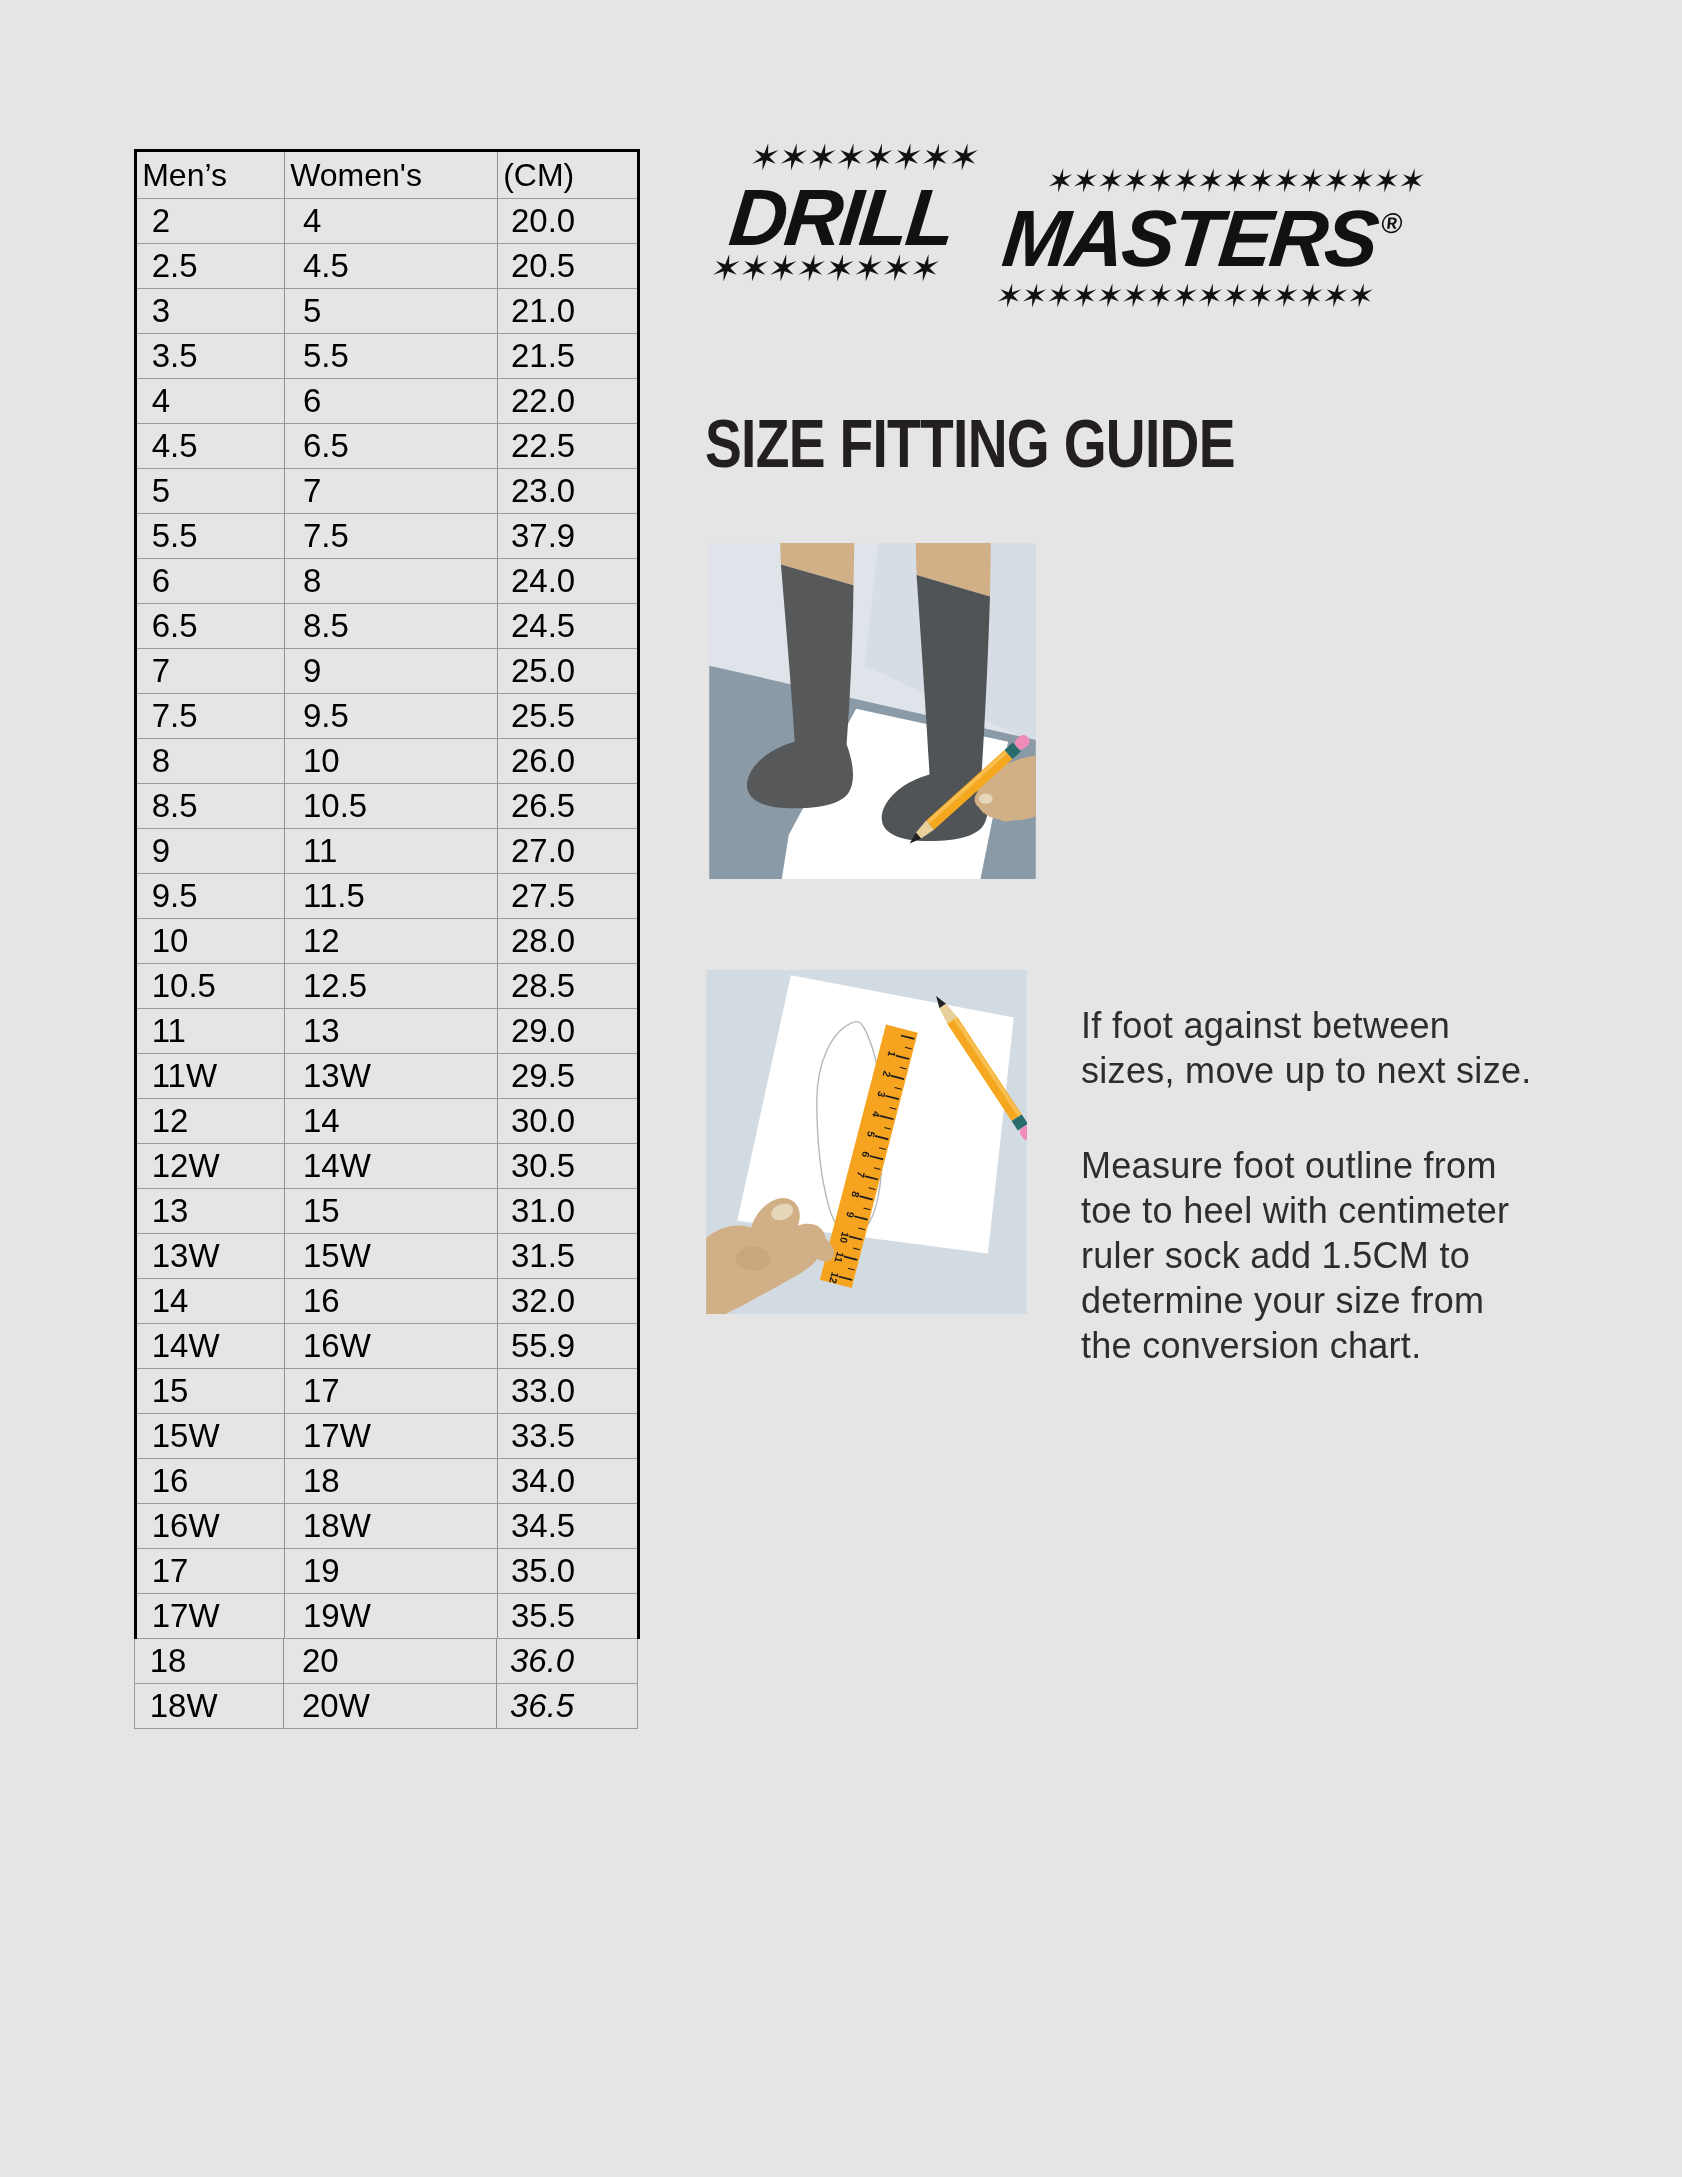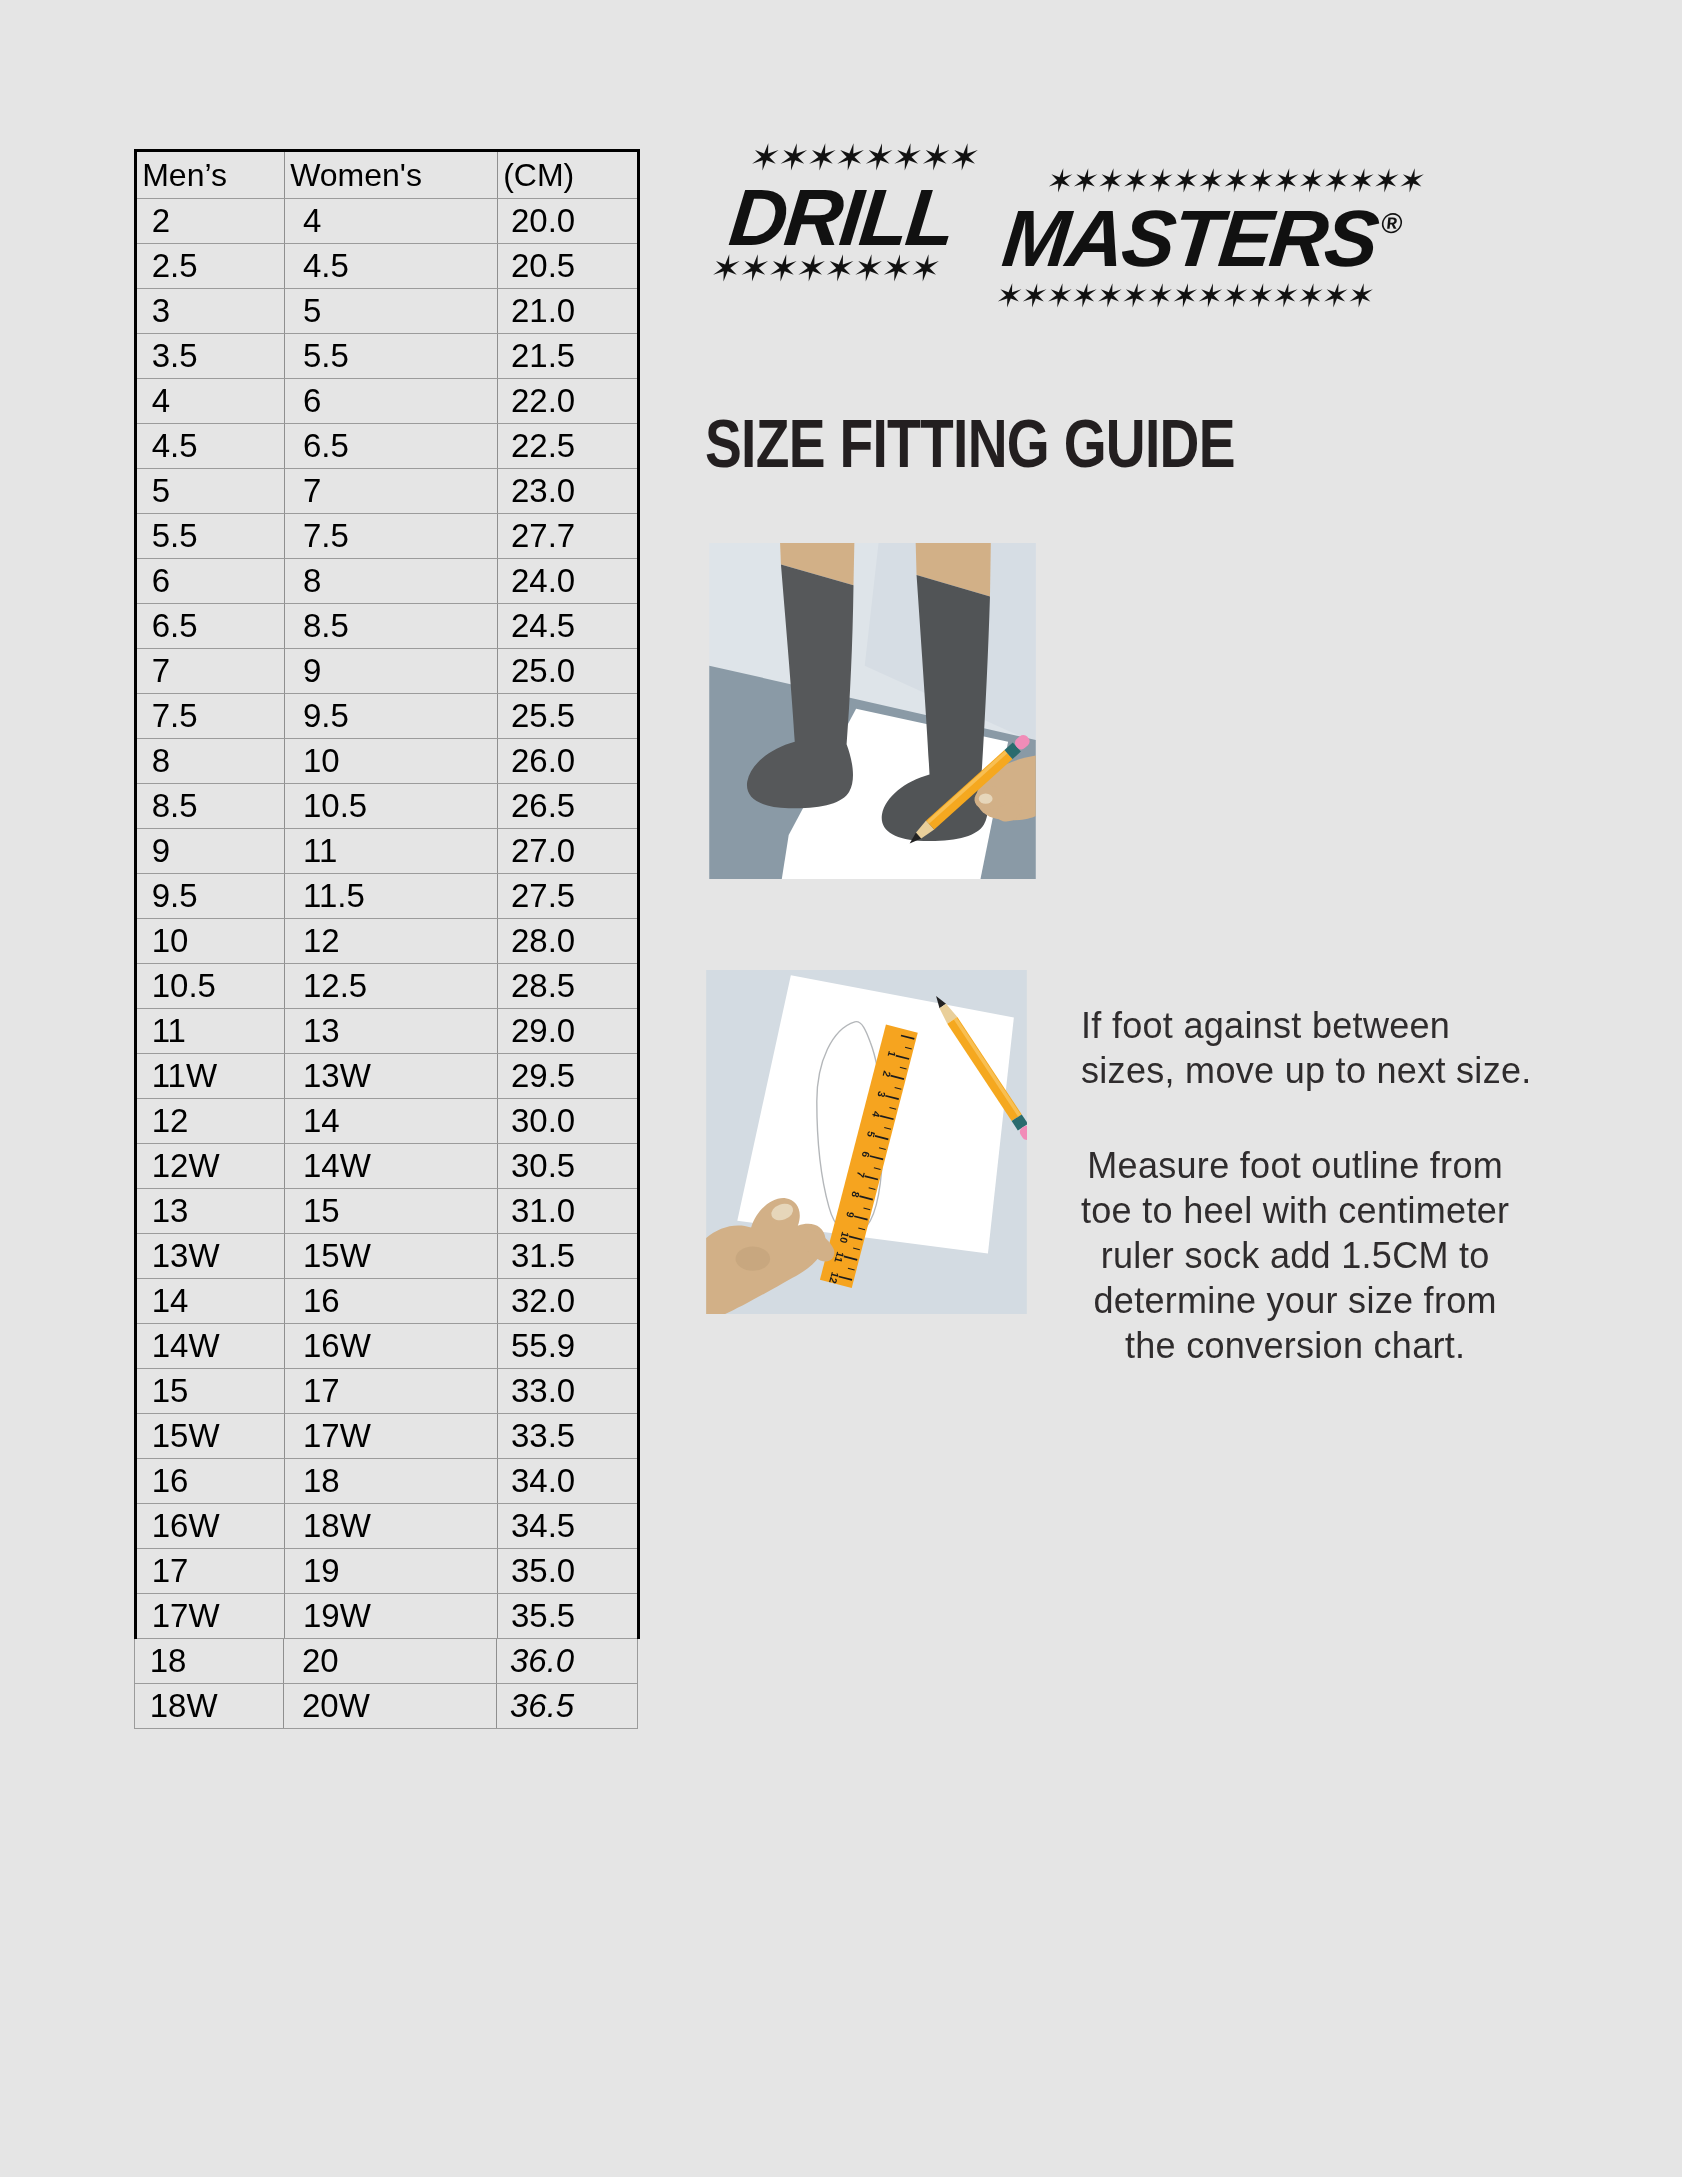--- a/index.html
+++ b/index.html
@@ -53,21 +53,21 @@
   .leadA{fill:var(--lead);} .ferr{fill:var(--ferrule);} .eras{fill:var(--eraser);}
   .bg2{fill:var(--bg2);} .rulerA{fill:var(--ruler);}
   .footOutline{fill:none;stroke:var(--outline);stroke-width:1.6px;}
   .tickMajor{stroke:#1c1c1c;stroke-width:2px;} .tickMinor{stroke:#1c1c1c;stroke-width:1.2px;}
   .rulerNum{font-family:"Liberation Sans",sans-serif;font-weight:700;font-size:12px;fill:#1a1a1a;}
 
   
   .step-text{position:absolute;font-size:36px;line-height:45px;color:var(--ink);letter-spacing:0.3px;}
   .step1{left:1081px;top:549px;}
   .step2a{left:1081px;top:1003px;}
-  .step2b{left:1081px;top:1143px;text-align:center;}
+  .step2b{left:1081px;top:1143px;}
 </style>
 </head>
 <body>
 
 <div class="page">
 
   <div class="table-wrap">
     <table class="size-table main">
       <colgroup>
           <col>
@@ -113,21 +113,21 @@
             <td>22.5</td>
           </tr>
           <tr>
             <td>5</td>
             <td>7</td>
             <td>23.0</td>
           </tr>
           <tr>
             <td>5.5</td>
             <td>7.5</td>
-            <td>27.7</td>
+            <td>37.9</td>
           </tr>
           <tr>
             <td>6</td>
             <td>8</td>
             <td>24.0</td>
           </tr>
           <tr>
             <td>6.5</td>
             <td>8.5</td>
             <td>24.5</td>

